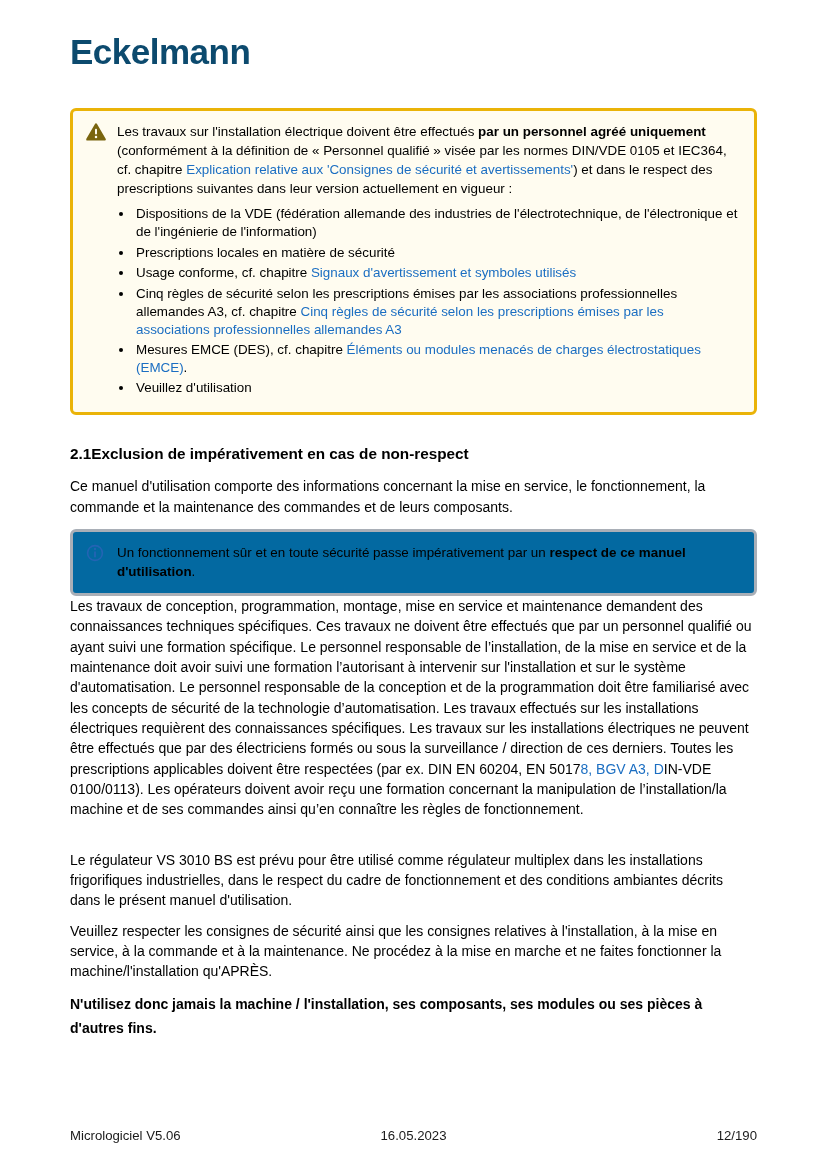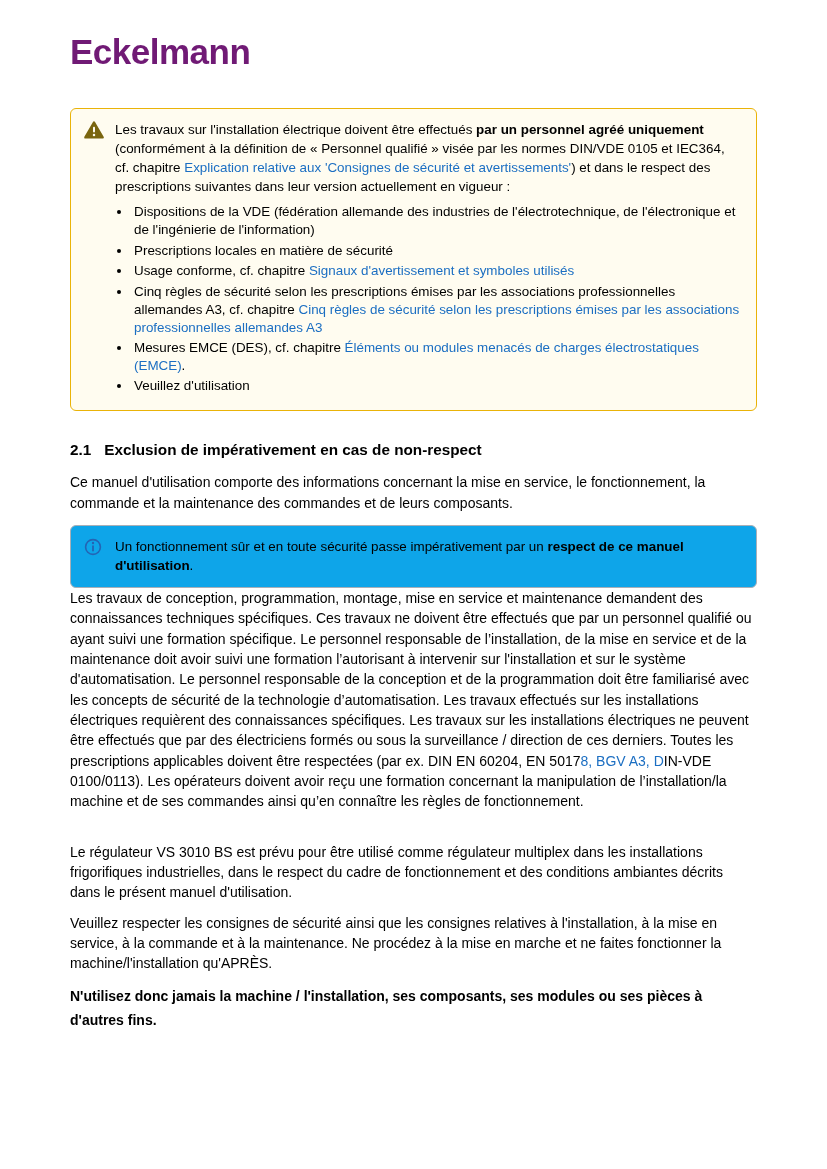--- a/index.html
+++ b/index.html
@@ -11,56 +11,56 @@
     height: 1169px;
     margin: 0 auto;
     background: #ffffff;
     overflow: hidden;
   }
   .content { padding: 34px 70px 0 70px; }
 
   .logo {
     font-size: 35px;
     font-weight: bold;
-    color: #701a75;
+    color: #0c4a6e;
     letter-spacing: -0.5px;
     line-height: 1.05;
   }
 
   .notice {
     display: flex;
     gap: 10px;
-    border: 1px solid #eab308;
+    border: 3px solid #eab308;
     background: #fffcf0;
     border-radius: 6px;
     padding: 11px 14px 12px 13px;
     margin-top: 37px;
   }
   .notice.info {
     border-color: #a9afb7;
-    background: #0ea5e9;
+    background: #0369a1;
     margin-top: 12px;
   }
   .notice-icon { flex: 0 0 21px; padding-top: 1px; }
   .notice-body { font-size: 13.4px; line-height: 1.43; }
 
   ul.note-list {
     margin: 7px 0 0 0;
     padding-left: 17px;
     line-height: 1.34;
   }
   ul.note-list li { margin: 0 0 2.5px 0; padding-left: 2px; }
 
   h2 {
     font-size: 15.3px;
     font-weight: bold;
     margin: 30px 0 13px 0;
     line-height: 1.2;
   }
-  h2 .sec-num { margin-right: 13px; }
+  h2 .sec-num { }
 
   .para {
     font-size: 14px;
     line-height: 1.45;
     margin: 0 0 10px 0;
   }
   .para.tall { line-height: 1.75; margin: 2px 0 0 0; }
 
   .b { font-weight: bold; }
   .link { color: #1b6ec2; }
@@ -125,13 +125,18 @@
     </div>
 
     <div class="para"><span>Les travaux de conception, programmation, montage, mise en service et maintenance demandent des connaissances techniques spécifiques. Ces travaux ne doivent être effectués que par un personnel qualifié ou ayant suivi une formation spécifique. Le personnel responsable de l’installation, de la mise en service et de la maintenance doit avoir suivi une formation l’autorisant à intervenir sur l'installation et sur le système d'automatisation. Le personnel responsable de la conception et de la programmation doit être familiarisé avec les concepts de sécurité de la technologie d’automatisation. Les travaux effectués sur les installations électriques requièrent des connaissances spécifiques. Les travaux sur les installations électriques ne peuvent être effectués que par des électriciens formés ou sous la surveillance / direction de ces derniers. Toutes les prescriptions applicables doivent être respectées (par ex. DIN EN 60204, EN 5017</span><span class="link">8, BGV A3, D</span><span>IN-VDE 0100/0113). Les opérateurs doivent avoir reçu une formation concernant la manipulation de l’installation/la machine et de ses commandes ainsi qu’en connaître les règles de fonctionnement.</span></div>
 
     <div class="para"><br><span>Le régulateur VS 3010 BS est prévu pour être utilisé comme régulateur multiplex dans les installations frigorifiques industrielles, dans le respect du cadre de fonctionnement et des conditions ambiantes décrits dans le présent manuel d'utilisation.</span></div>
     <div class="para"><span>Veuillez respecter les consignes de sécurité ainsi que les consignes relatives à l'installation, à la mise en service, à la commande et à la maintenance. Ne procédez à la mise en marche et ne faites fonctionner la machine/l'installation qu'APRÈS.</span></div>
     <div class="para tall"><span class="b">N'utilisez donc jamais la machine / l'installation, ses composants, ses modules ou ses pièces à d'autres fins.</span></div>
 
   </div>
 
+  <div class="page-footer">
+    <span class="f-left">Micrologiciel V5.06</span>
+    <span class="f-center">16.05.2023</span>
+    <span class="f-right">12/190</span>
+  </div>
 </div>
 
 </body></html>

